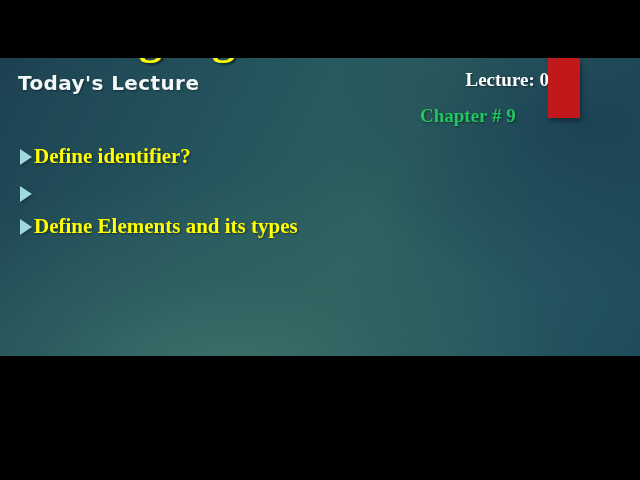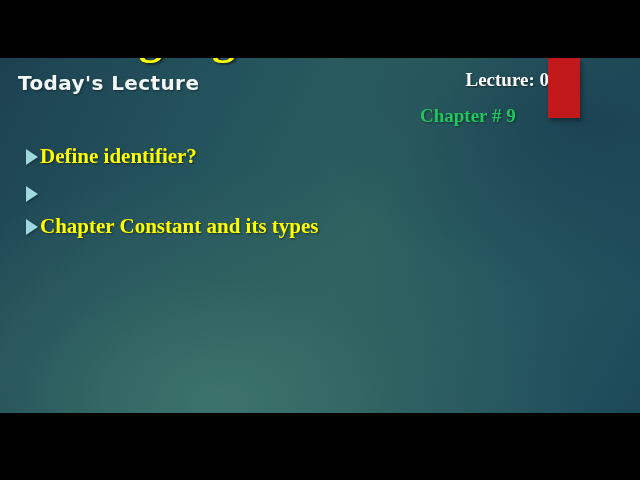--- a/index.html
+++ b/index.html
@@ -8,21 +8,21 @@
     padding: 0;
     background: #000000;
   }
   body {
     font-family: "Liberation Serif", serif;
   }
 
   #slide {
     position: relative;
     width: 640px;
-    height: 480px;
+    height: 356px;
     overflow: hidden;
     background: #000000;
   }
 
   
   .letterbox {
     position: absolute;
     left: 0;
     width: 640px;
     background: #000000;
@@ -91,21 +91,21 @@
     top: 143px;
     z-index: 3;
     margin: 0;
     padding: 0;
     list-style: none;
     width: 420px;
   }
   .bullet-item {
     display: flex;
     align-items: flex-start;
-    margin: 0 0 11px 16px;
+    margin: 0 0 11px 10px;
     white-space: nowrap;
   }
   .bullet-marker {
     flex: 0 0 auto;
     width: 0;
     height: 0;
     border-top: 8px solid transparent;
     border-bottom: 8px solid transparent;
     border-left: 12px solid #9ed9de;
     margin-top: 6px;
@@ -185,21 +185,21 @@
   <ul id="bullet-list">
     <li class="bullet-item">
       <span class="bullet-marker"></span>
       <span class="bullet-text">Define identifier?</span>
     </li>
     <li class="bullet-item indented">
       <span class="bullet-marker"></span>
     </li>
     <li class="bullet-item">
       <span class="bullet-marker"></span>
-      <span class="bullet-text">Chapter Constant and its types</span>
+      <span class="bullet-text">Define Elements and its types</span>
     </li>
   </ul>
 
   <div id="right-block">
     <div class="right-line" id="lecture-number">Lecture: 07</div>
     <div class="right-line" id="chapter-number">Chapter # 9</div>
   </div>
 
 </div>
 

